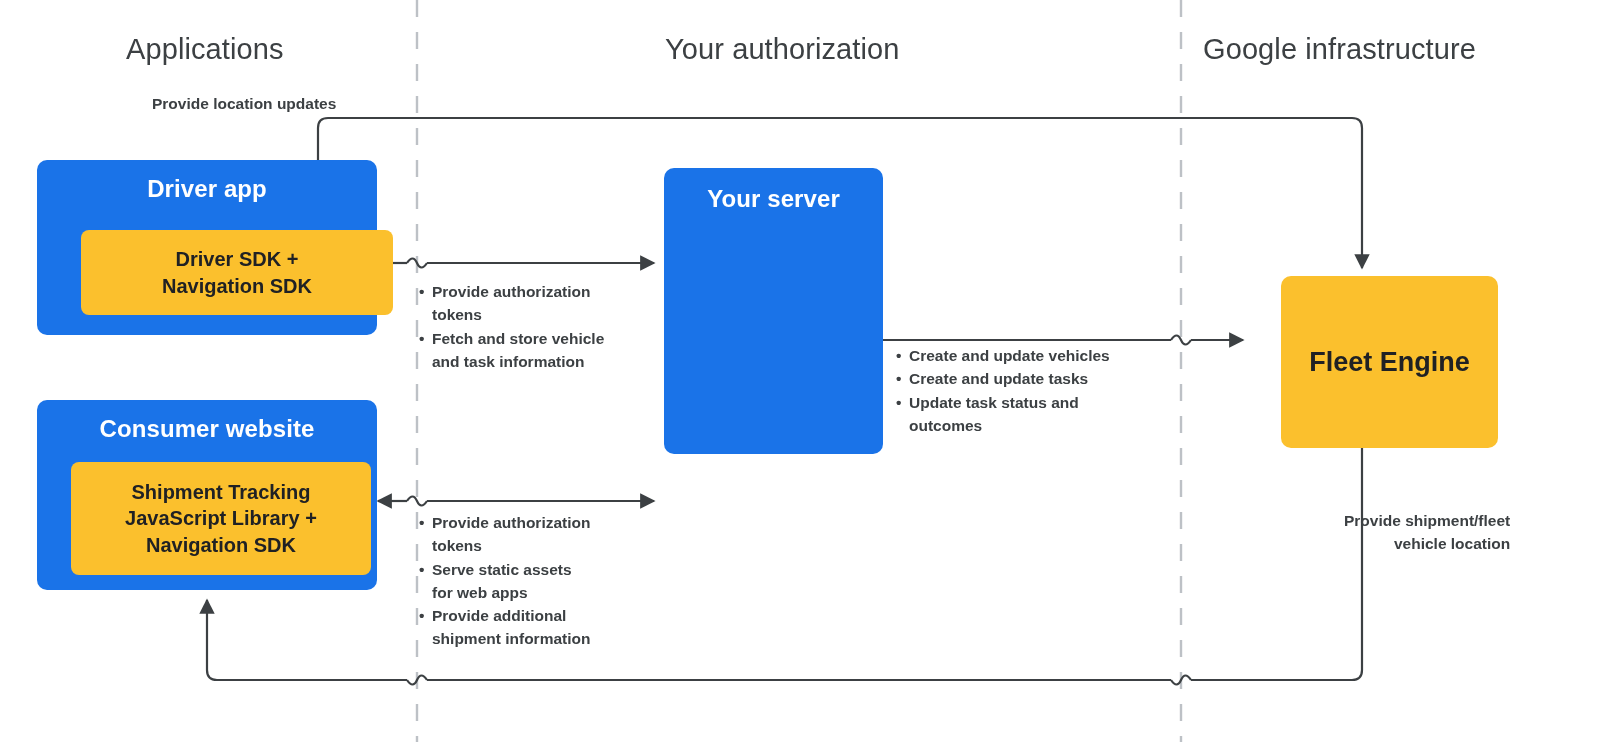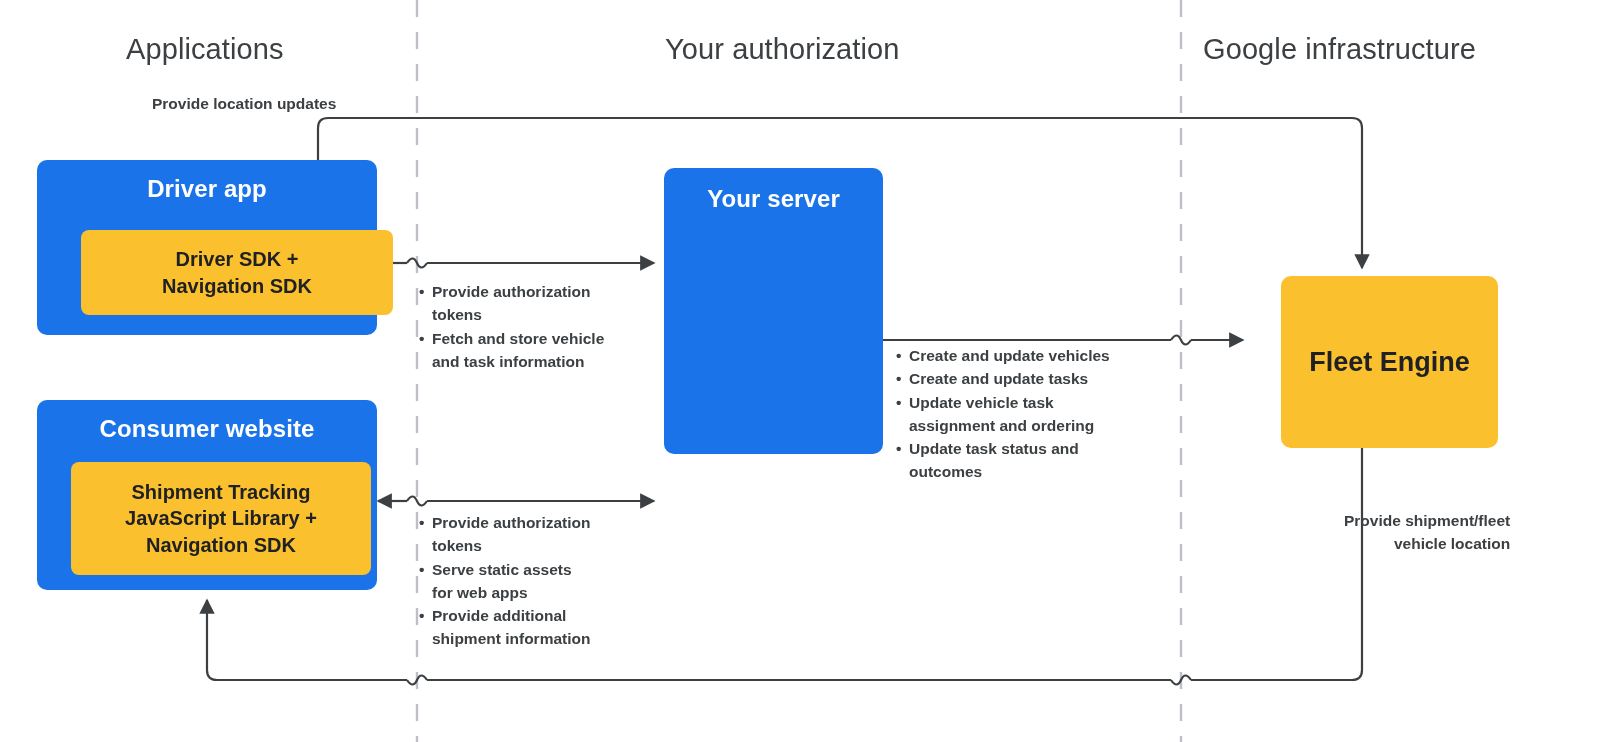--- a/index.html
+++ b/index.html
@@ -198,22 +198,20 @@
   <ul class="bullets" style="left:419px; top:280px; width:235px;">
     <li>Provide authorization
 tokens</li>
     <li>Fetch and store vehicle
 and task information</li>
   </ul>
 
   <ul class="bullets" style="left:896px; top:344px; width:262px;">
     <li>Create and update vehicles</li>
     <li>Create and update tasks</li>
-    <li>Update vehicle task
-assignment and ordering</li>
     <li>Update task status and
 outcomes</li>
   </ul>
 
   <ul class="bullets" style="left:419px; top:511px; width:235px;">
     <li>Provide authorization
 tokens</li>
     <li>Serve static assets
 for web apps</li>
     <li>Provide additional

